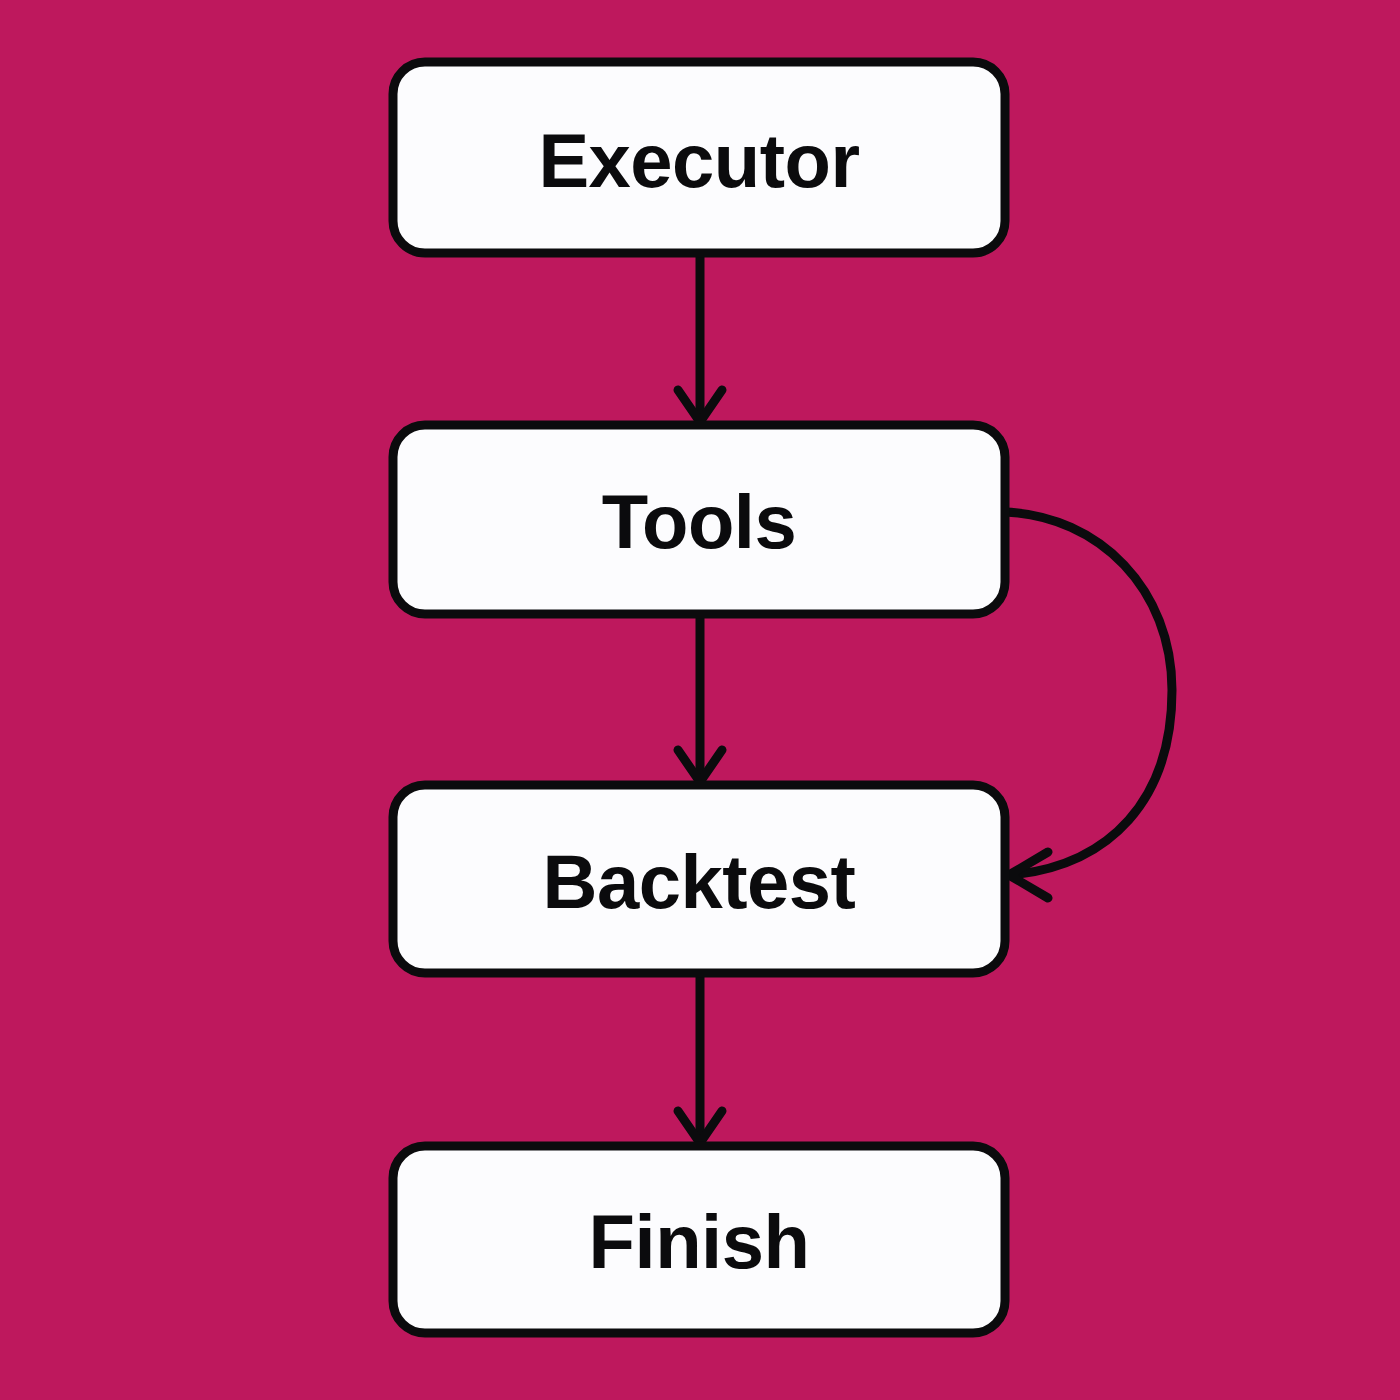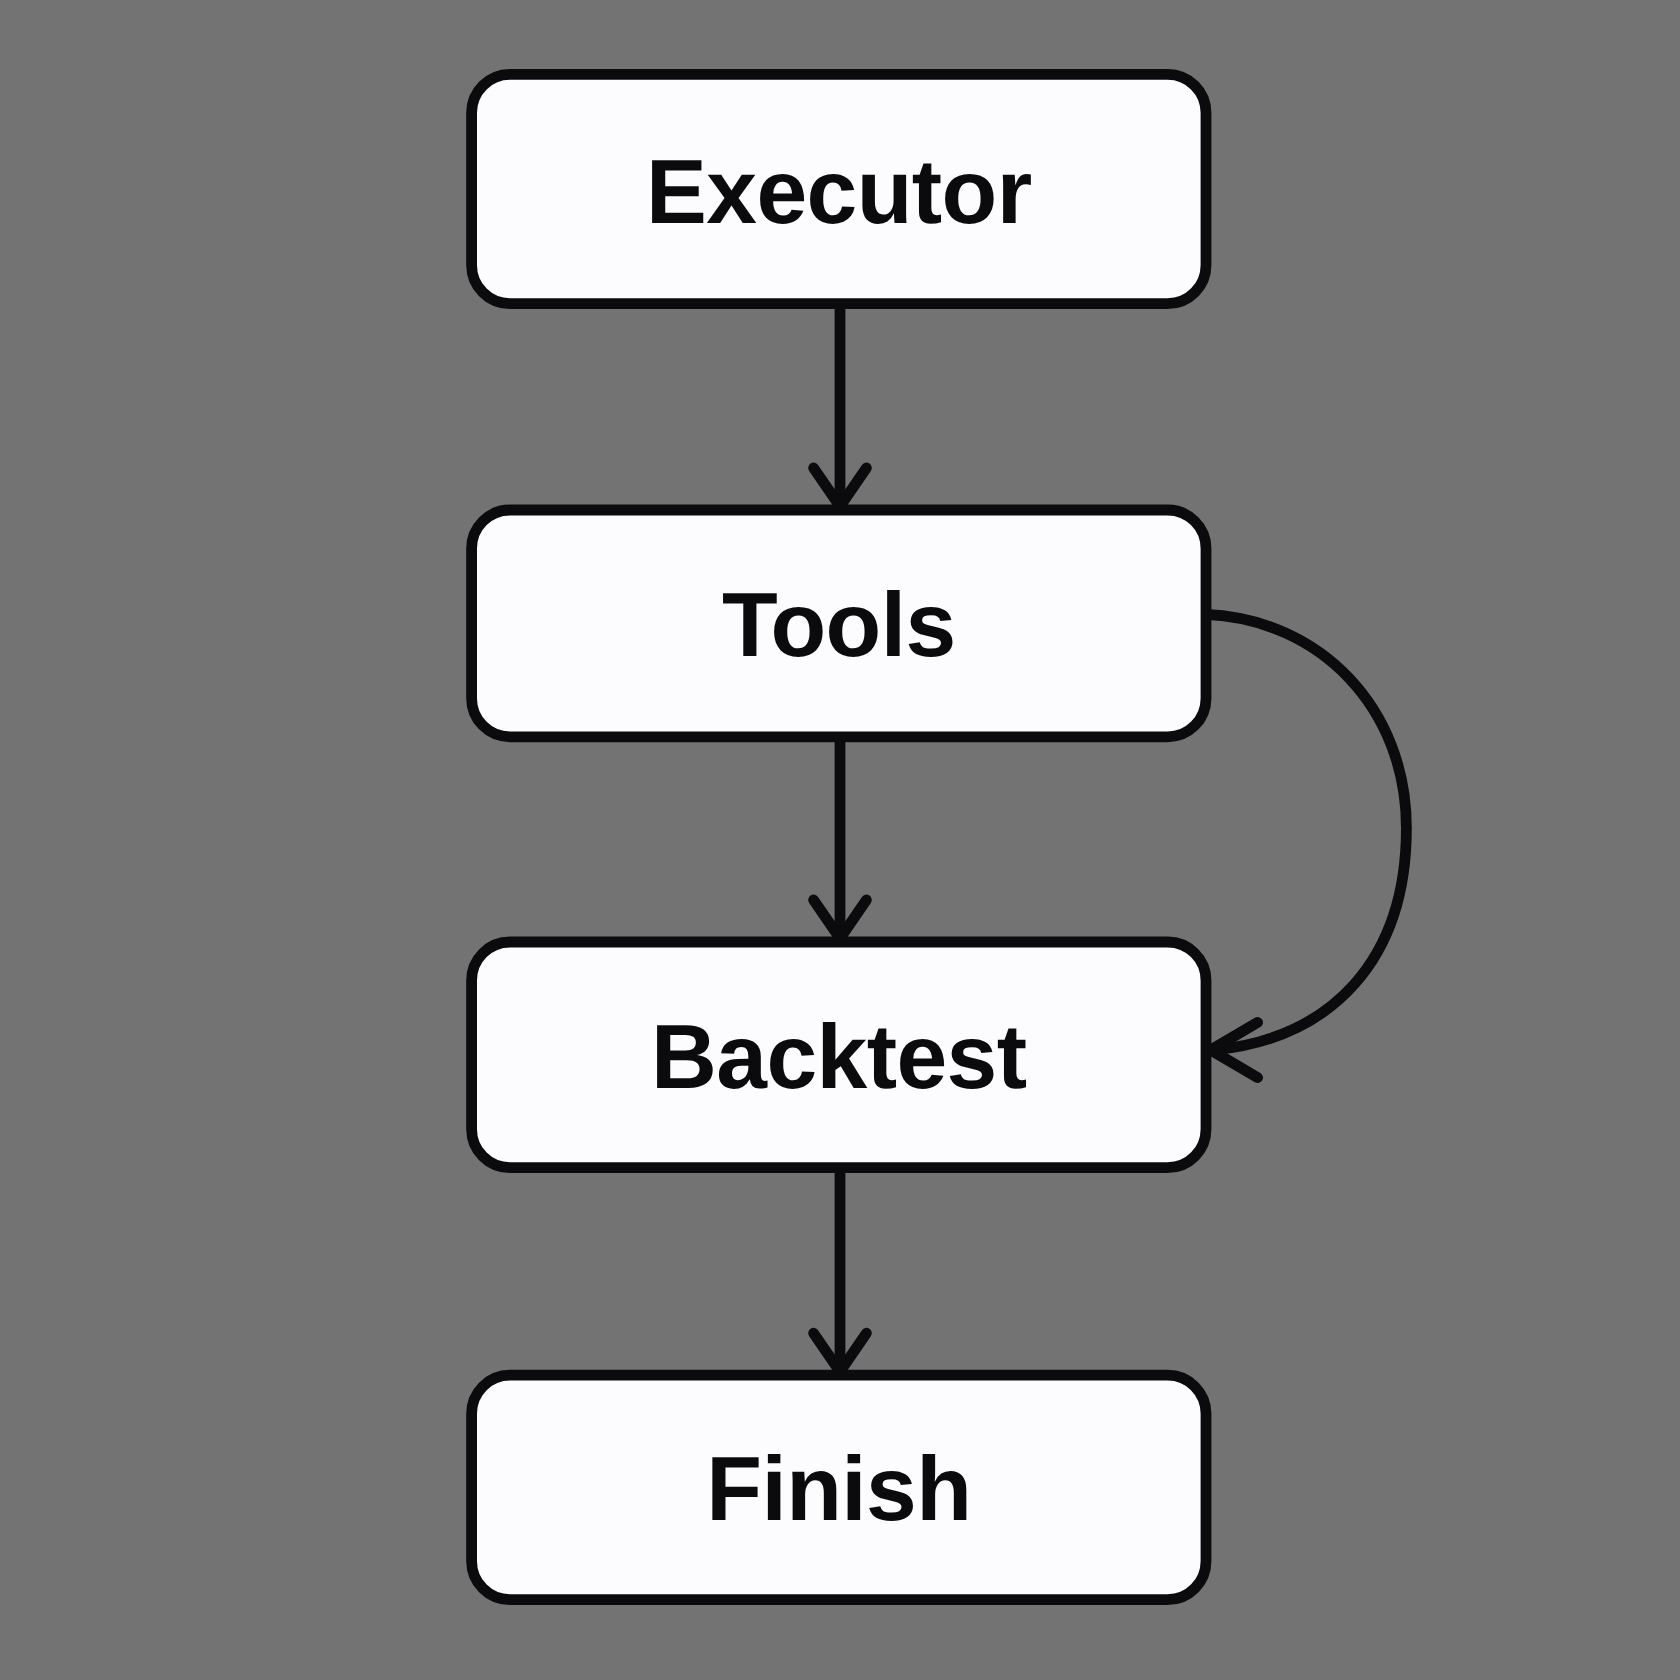--- a/index.html
+++ b/index.html
@@ -8,21 +8,21 @@
     padding: 0;
     background: #ffffff;
   }
   body {
     font-family: "Liberation Sans", sans-serif;
   }
   #canvas {
     position: relative;
     width: 1400px;
     height: 1400px;
-    background: #737373;
+    background: #be185d;
     overflow: hidden;
   }
   #flow-svg {
     position: absolute;
     top: 0;
     left: 0;
     width: 1400px;
     height: 1400px;
     display: block;
   }

